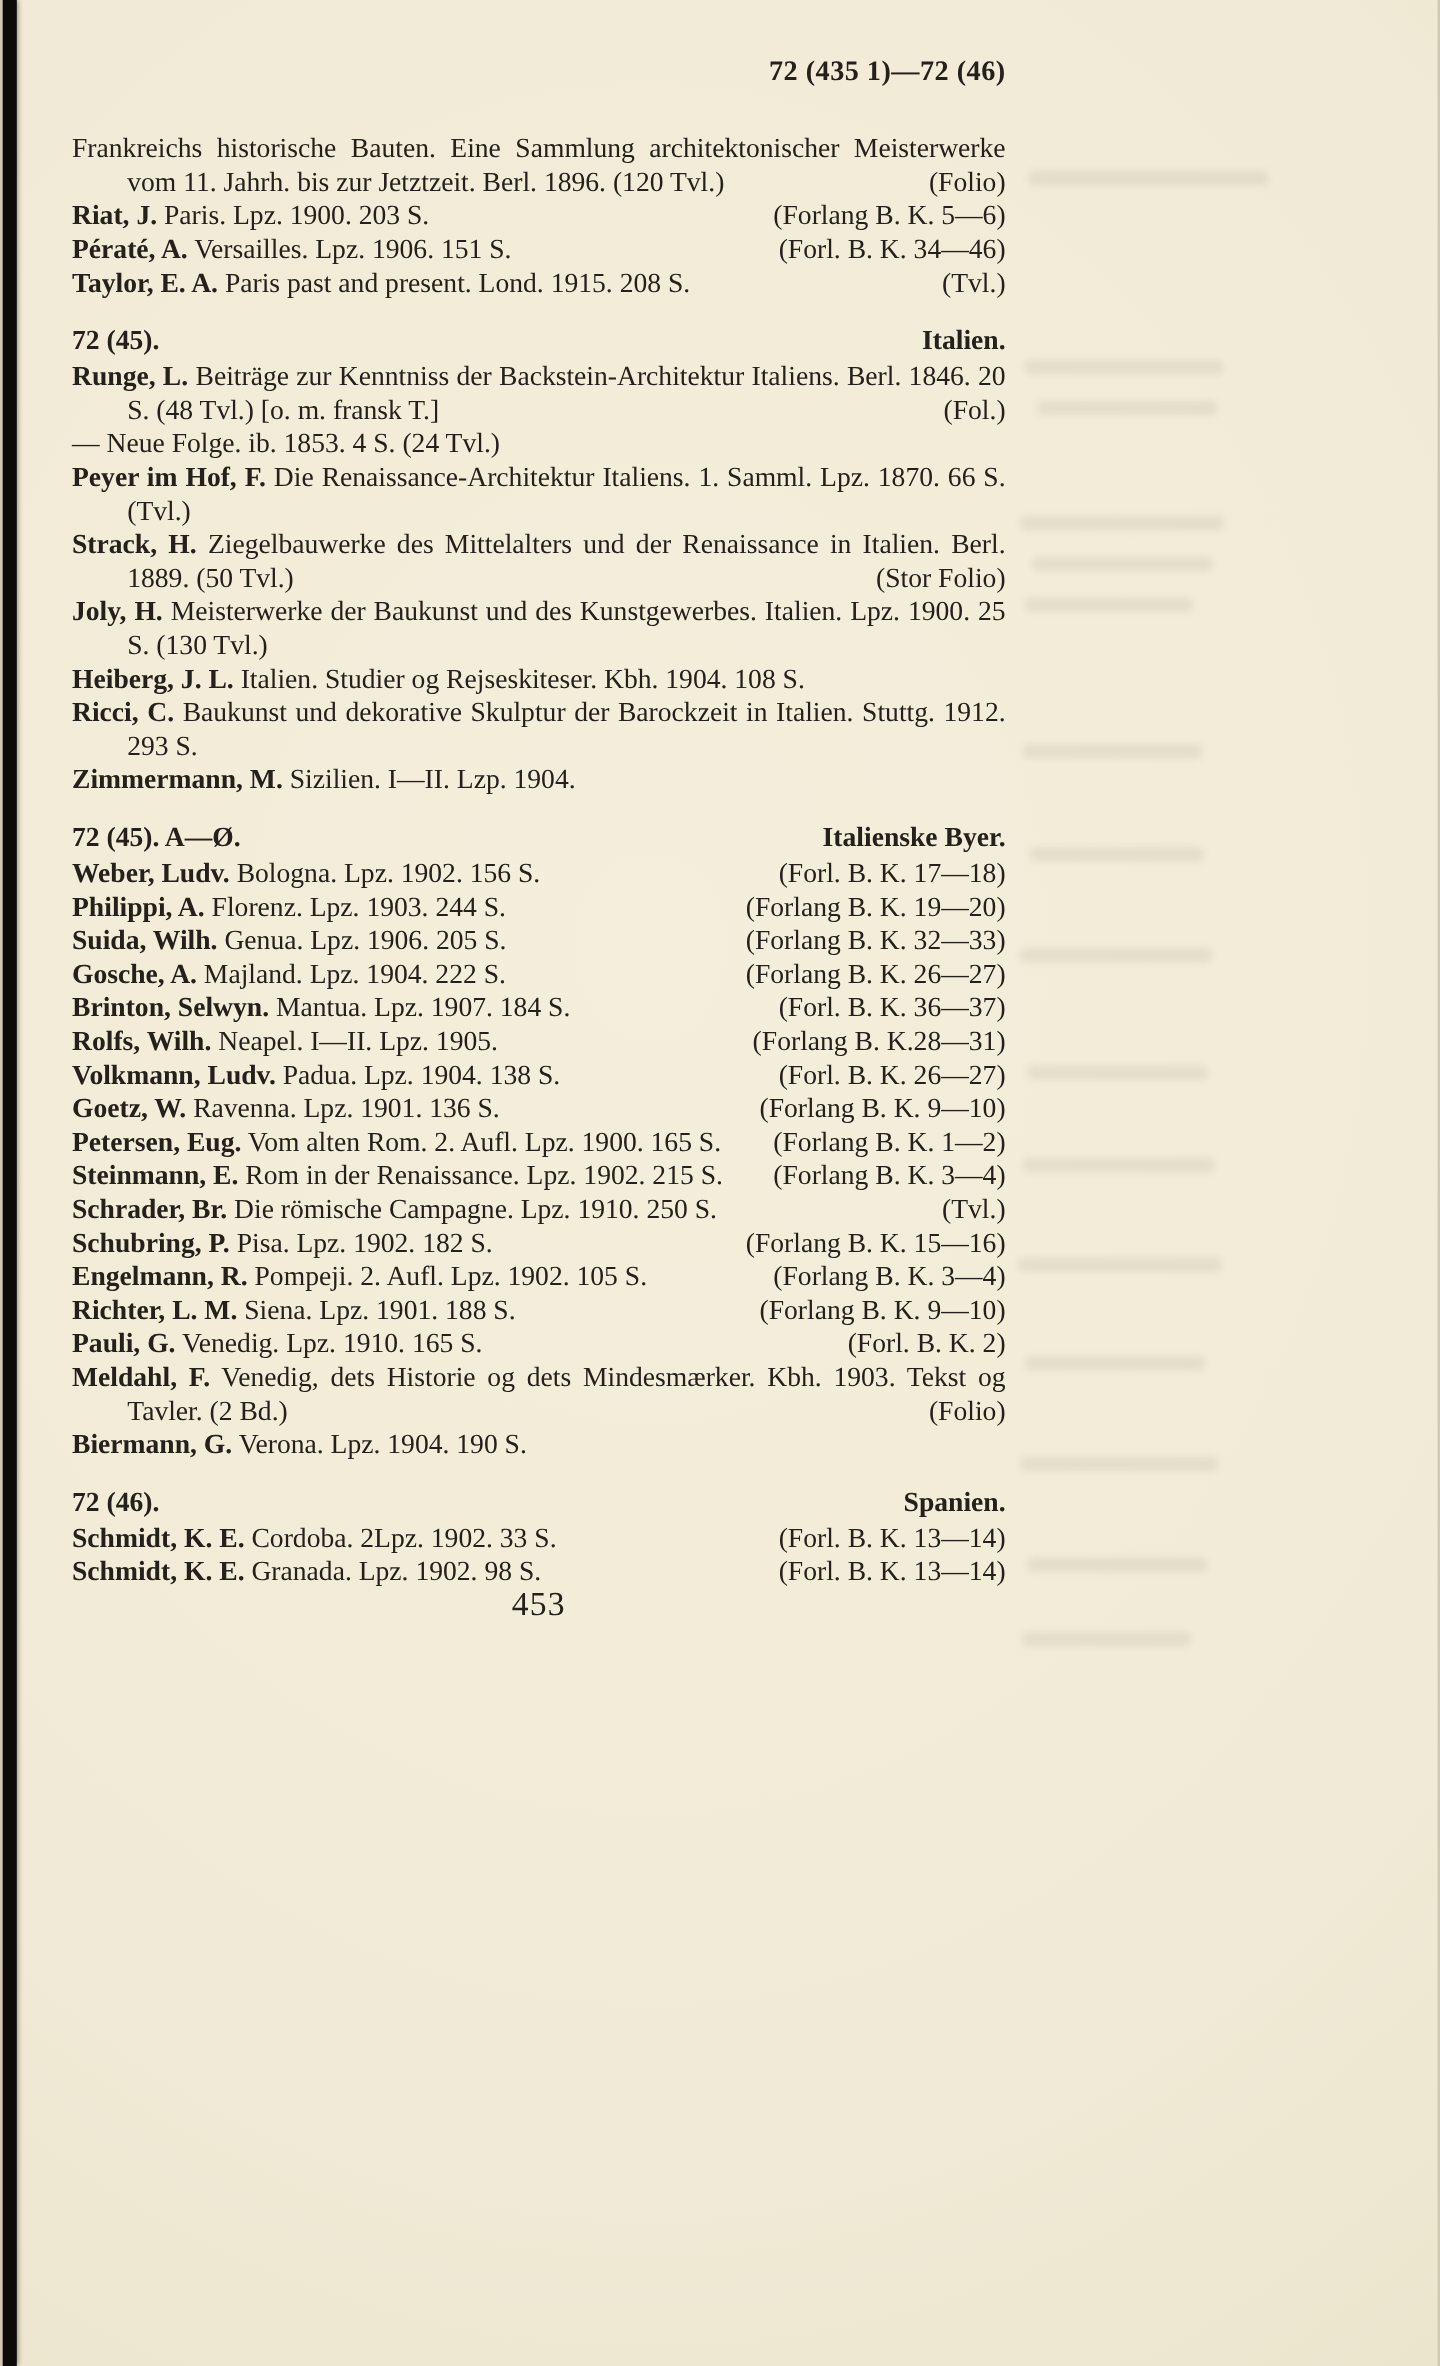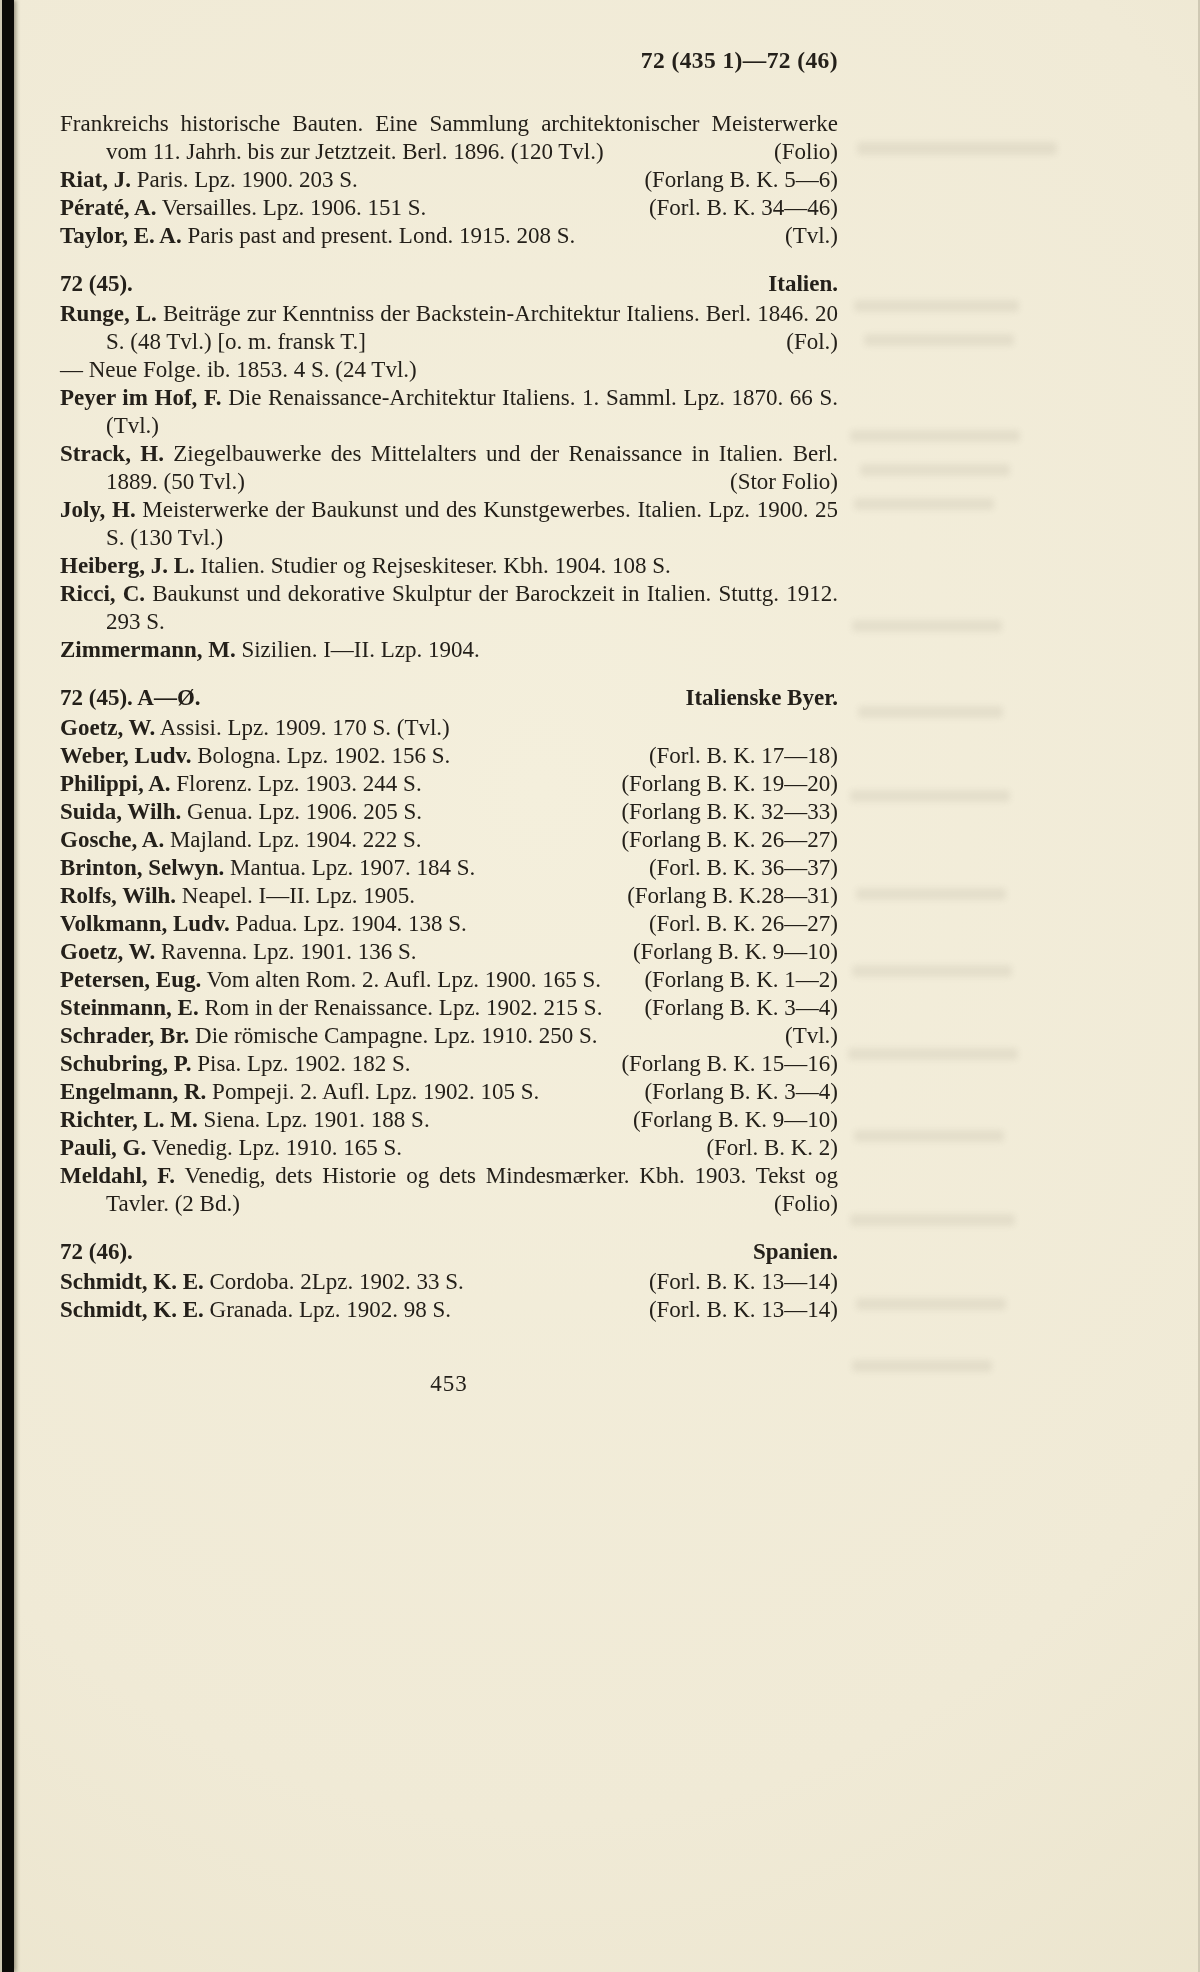--- a/index.html
+++ b/index.html
@@ -60,22 +60,21 @@
 
   .section-row {
     display: flex;
     justify-content: space-between;
     font-weight: bold;
     margin: 20px 0 2px 0;
   }
 
   .page-number {
     text-align: center;
-    margin-top: 46px;
-    font-size: 23px;
+    font-size: 28px;
     letter-spacing: 1px;
   }
 
   
   .ghost {
     position: absolute;
     background: #6e6754;
     opacity: 0.10;
     filter: blur(3px);
     border-radius: 4px;
@@ -125,37 +124,37 @@
         <div class="entry"><span class="author">Peyer im Hof, F.</span> <span class="body-text">Die Renaissance-Architektur Italiens. 1. Samml. Lpz. 1870. 66 S. (Tvl.)</span></div>
         <div class="entry"><span class="author">Strack, H.</span> <span class="body-text">Ziegelbauwerke des Mittelalters und der Renaissance in Italien. Berl. 1889. (50 Tvl.)</span><span class="ref">(Stor Folio)</span></div>
         <div class="entry"><span class="author">Joly, H.</span> <span class="body-text">Meisterwerke der Baukunst und des Kunstgewerbes. Italien. Lpz. 1900. 25 S. (130 Tvl.)</span></div>
         <div class="entry"><span class="author">Heiberg, J. L.</span> <span class="body-text">Italien. Studier og Rejseskiteser. Kbh. 1904. 108 S.</span></div>
         <div class="entry"><span class="author">Ricci, C.</span> <span class="body-text">Baukunst und dekorative Skulptur der Barockzeit in Italien. Stuttg. 1912. 293 S.</span></div>
         <div class="entry"><span class="author">Zimmermann, M.</span> <span class="body-text">Sizilien. I—II. Lzp. 1904.</span></div>
         <div class="section-row">
           <span>72 (45). A—Ø.</span>
           <span>Italienske Byer.</span>
         </div>
-        <div class="entry"><span class="author">Goetz, W.</span> <span class="body-text">Assisi. Lpz. 1909. 170 S. (Tvl.)</span></div>
         <div class="entry"><span class="author">Weber, Ludv.</span> <span class="body-text">Bologna. Lpz. 1902. 156 S.</span><span class="ref">(Forl. B. K. 17—18)</span></div>
         <div class="entry"><span class="author">Philippi, A.</span> <span class="body-text">Florenz. Lpz. 1903. 244 S.</span><span class="ref">(Forlang B. K. 19—20)</span></div>
         <div class="entry"><span class="author">Suida, Wilh.</span> <span class="body-text">Genua. Lpz. 1906. 205 S.</span><span class="ref">(Forlang B. K. 32—33)</span></div>
         <div class="entry"><span class="author">Gosche, A.</span> <span class="body-text">Majland. Lpz. 1904. 222 S.</span><span class="ref">(Forlang B. K. 26—27)</span></div>
         <div class="entry"><span class="author">Brinton, Selwyn.</span> <span class="body-text">Mantua. Lpz. 1907. 184 S.</span><span class="ref">(Forl. B. K. 36—37)</span></div>
         <div class="entry"><span class="author">Rolfs, Wilh.</span> <span class="body-text">Neapel. I—II. Lpz. 1905.</span><span class="ref">(Forlang B. K.28—31)</span></div>
         <div class="entry"><span class="author">Volkmann, Ludv.</span> <span class="body-text">Padua. Lpz. 1904. 138 S.</span><span class="ref">(Forl. B. K. 26—27)</span></div>
         <div class="entry"><span class="author">Goetz, W.</span> <span class="body-text">Ravenna. Lpz. 1901. 136 S.</span><span class="ref">(Forlang B. K. 9—10)</span></div>
         <div class="entry"><span class="author">Petersen, Eug.</span> <span class="body-text">Vom alten Rom. 2. Aufl. Lpz. 1900. 165 S.</span><span class="ref">(Forlang B. K. 1—2)</span></div>
         <div class="entry"><span class="author">Steinmann, E.</span> <span class="body-text">Rom in der Renaissance. Lpz. 1902. 215 S.</span><span class="ref">(Forlang B. K. 3—4)</span></div>
         <div class="entry"><span class="author">Schrader, Br.</span> <span class="body-text">Die römische Campagne. Lpz. 1910. 250 S.</span><span class="ref">(Tvl.)</span></div>
         <div class="entry"><span class="author">Schubring, P.</span> <span class="body-text">Pisa. Lpz. 1902. 182 S.</span><span class="ref">(Forlang B. K. 15—16)</span></div>
         <div class="entry"><span class="author">Engelmann, R.</span> <span class="body-text">Pompeji. 2. Aufl. Lpz. 1902. 105 S.</span><span class="ref">(Forlang B. K. 3—4)</span></div>
         <div class="entry"><span class="author">Richter, L. M.</span> <span class="body-text">Siena. Lpz. 1901. 188 S.</span><span class="ref">(Forlang B. K. 9—10)</span></div>
         <div class="entry"><span class="author">Pauli, G.</span> <span class="body-text">Venedig. Lpz. 1910. 165 S.</span><span class="ref">(Forl. B. K. 2)</span></div>
         <div class="entry"><span class="author">Meldahl, F.</span> <span class="body-text">Venedig, dets Historie og dets Mindesmærker. Kbh. 1903. Tekst og Tavler. (2 Bd.)</span><span class="ref">(Folio)</span></div>
+        <div class="entry"><span class="author">Biermann, G.</span> <span class="body-text">Verona. Lpz. 1904. 190 S.</span></div>
         <div class="section-row">
           <span>72 (46).</span>
           <span>Spanien.</span>
         </div>
         <div class="entry"><span class="author">Schmidt, K. E.</span> <span class="body-text">Cordoba. 2Lpz. 1902. 33 S.</span><span class="ref">(Forl. B. K. 13—14)</span></div>
         <div class="entry"><span class="author">Schmidt, K. E.</span> <span class="body-text">Granada. Lpz. 1902. 98 S.</span><span class="ref">(Forl. B. K. 13—14)</span></div>
       </div>
 
     <div class="page-number">453</div>
   </div>

